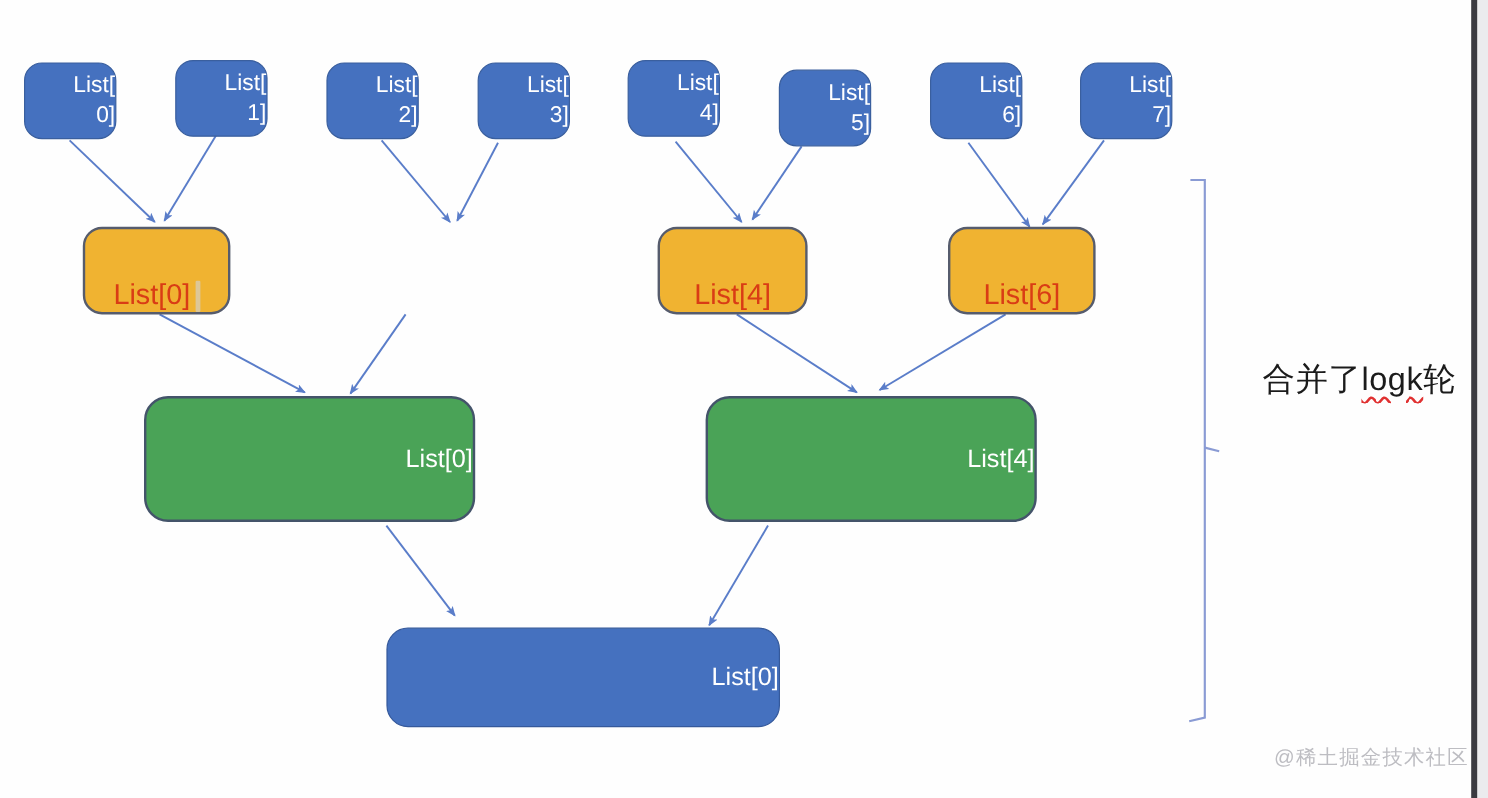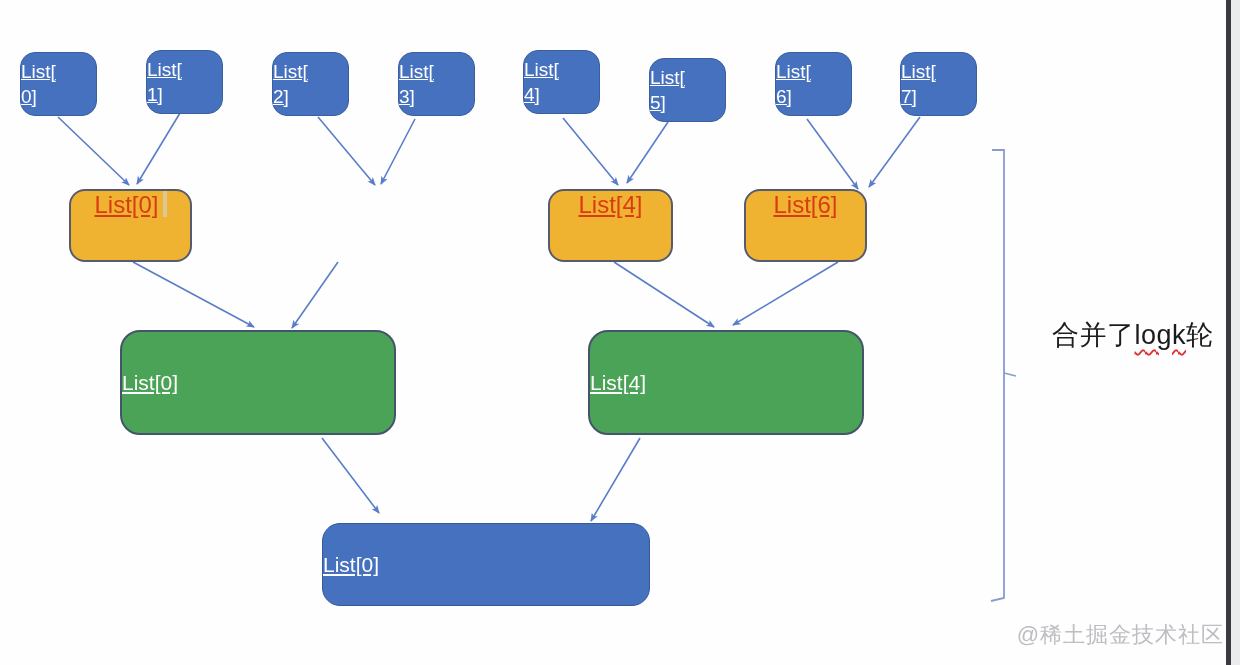--- a/index.html
+++ b/index.html
@@ -10,21 +10,21 @@
   }
   .canvas {
     position: relative; width: 1240px; height: 665px; background: #fefefe;
   }
   .connector-layer {
     position: absolute; left: 0; top: 0; width: 1240px; height: 665px;
     pointer-events: none;
   }
   .node {
     position: absolute; display: flex; flex-direction: column;
-    align-items: flex-start; justify-content: center; text-align: center; text-decoration: underline;
+    align-items: flex-end; justify-content: center; text-align: center;
   }
   
   .src {
     width: 77px; height: 64px; border-radius: 15px;
     background: #4571bf; border: 1.5px solid #3a5f9e;
     color: #ffffff; font-size: 19px; line-height: 25px;
   }
   .s0 { left: 20px;  top: 52px; }
   .s1 { left: 146px; top: 50px; }
   .s2 { left: 272px; top: 52px; }
@@ -39,49 +39,49 @@
     background: #f0b331; border: 2px solid #565c6d;
     color: #d93c15; font-size: 24px; flex-direction: row;
   }
   .r1 .cursor-ghost {
     display: inline-block; width: 4px; height: 26px; margin-left: 4px;
     background: rgba(215, 205, 185, 0.75); border-radius: 1px;
   }
   .m0 { left: 69px;  top: 189px; }
   .m1 { left: 310px; top: 189px; }
   .m2 { left: 548px; top: 189px; width: 125px; }
-  .m3 { left: 744px; top: 189px; }
+  .m3 { left: 790px; top: 189px; }
   
   .r2 {
     width: 276px; height: 105px; border-radius: 20px;
     background: #4aa357; border: 2px solid #44546a;
     color: #ffffff; font-size: 21px;
   }
   .g0 { left: 120px; top: 330px; }
   .g1 { left: 588px; top: 330px; }
   
   .result {
     width: 328px; height: 83px; border-radius: 18px;
     background: #4571bf; border: 1.5px solid #35599b;
     color: #ffffff; font-size: 21px;
     left: 322px; top: 523px;
   }
   .annotation {
-    position: absolute; left: 1052px; top: 317px;
+    position: absolute; left: 1052px; top: 298px;
     font-size: 27px; color: #1b1b1b; white-space: nowrap;
     letter-spacing: 0.5px;
   }
   .annotation .typo {
     text-decoration: underline wavy #e03131;
     text-decoration-thickness: 1.5px;
     text-underline-offset: 5px;
   }
   .watermark {
     position: absolute; right: 16px; top: 620px;
-    font-size: 22px; color: #bdbdc2; letter-spacing: 1px;
+    font-size: 17px; color: #bdbdc2; letter-spacing: 1px;
     white-space: nowrap;
   }
   .screen-edge-strip {
     position: absolute; left: 1231px; top: 0; width: 9px; height: 665px;
     background: #ebebee;
   }
   .screen-edge-line {
     position: absolute; left: 1226px; top: 0; width: 5px; height: 665px;
     background: #3a3a41;
   }

